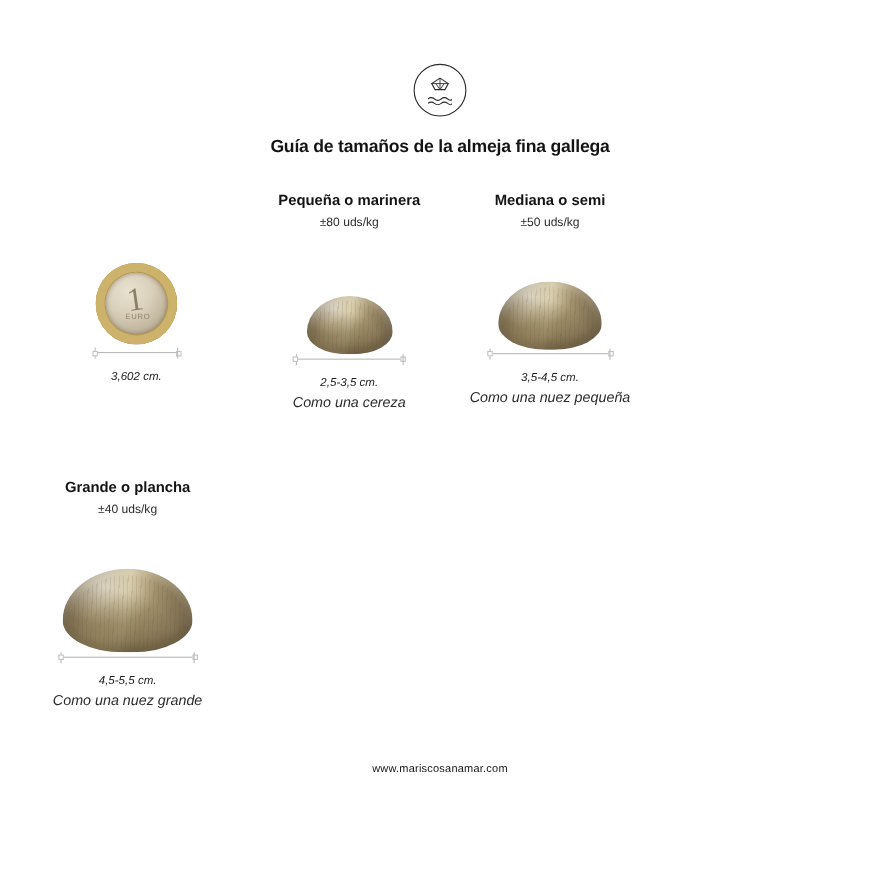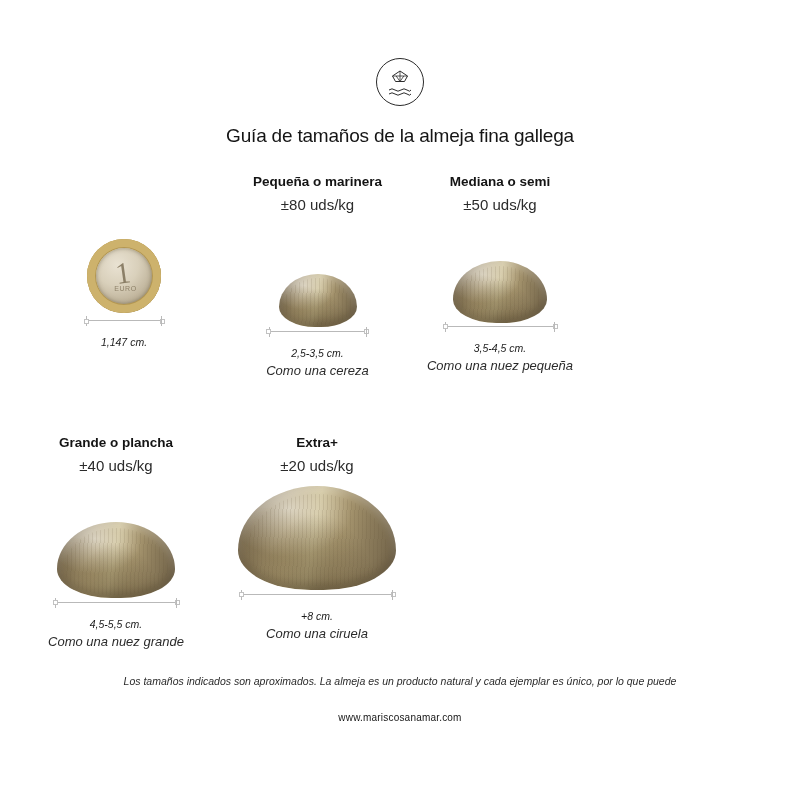--- a/index.html
+++ b/index.html
@@ -44,22 +44,22 @@
   .logo .waves {
     position: absolute;
     left: 50%;
     bottom: 9px;
     transform: translateX(-50%);
   }
 
   
   .title {
     text-align: center;
-    font-size: 19px;
-    font-weight: normal;
+    font-size: 16px;
+    font-weight: bold;
     letter-spacing: -0.2px;
     margin-top: 19px;
     color: #141414;
   }
 
   
   .grid {
     position: absolute;
     left: 0;
     top: 175px;
@@ -80,21 +80,21 @@
   .cell.c3 { width: 185px; }
 
   .cat-name {
     font-weight: bold;
     font-size: 13.5px;
     color: #141414;
     text-align: center;
     line-height: 1.1;
   }
   .cat-yield {
-    font-size: 15px;
+    font-size: 11px;
     color: #2b2b2b;
     margin-top: 6px;
     text-align: left;
   }
 
   .specimen {
     position: relative;
     display: flex;
     align-items: flex-end;
     justify-content: center;
@@ -277,21 +277,21 @@
           <div class="coin">
             <div class="inner"></div>
             <div class="digit">1</div>
             <div class="euro">EURO</div>
           </div>
         </div>
         <div class="bracket" style="width:76px; margin-top:7px;">
           <span class="tick-l"></span>
           <span class="tick-r"></span>
         </div>
-        <div class="meas">1,147 cm.</div>
+        <div class="meas">3,602 cm.</div>
       </div>
 
       <div class="cell c2" style="width:175px;">
         <div class="cat-name">Pequeña o marinera</div>
         <div class="cat-yield">±80 uds/kg</div>
         <div class="specimen" style="height:100px; margin-top:14px;">
           <div class="clam" style="width:78px; height:53px;"></div>
         </div>
         <div class="bracket" style="width:98px; margin-top:4px;">
           <span class="tick-l"></span>
@@ -326,36 +326,22 @@
         </div>
         <div class="bracket" style="width:122px; margin-top:4px;">
           <span class="tick-l"></span>
           <span class="tick-r"></span>
         </div>
         <div class="meas">4,5-5,5 cm.</div>
         <div class="compare">Como una nuez grande</div>
       </div>
 
 
-      <div class="cell c3" style="width:190px;">
-        <div class="cat-name">Extra+</div>
-        <div class="cat-yield">±20 uds/kg</div>
-        <div class="specimen" style="height:116px; margin-top:0px;">
-          <div class="clam" style="width:158px; height:104px;"></div>
-        </div>
-        <div class="bracket" style="width:152px; margin-top:4px;">
-          <span class="tick-l"></span>
-          <span class="tick-r"></span>
-        </div>
-        <div class="meas">+8 cm.</div>
-        <div class="compare">Como una ciruela</div>
-      </div>
     </div>
   </div>
 
   <div class="footer">
     <div class="disclaimer">
-      <div>Los tamaños indicados son aproximados. La almeja es un producto natural y cada ejemplar es único, por lo que puede</div>
     </div>
     <div class="site">www.mariscosanamar.com</div>
   </div>
 
 </div>
 
 </body></html>

